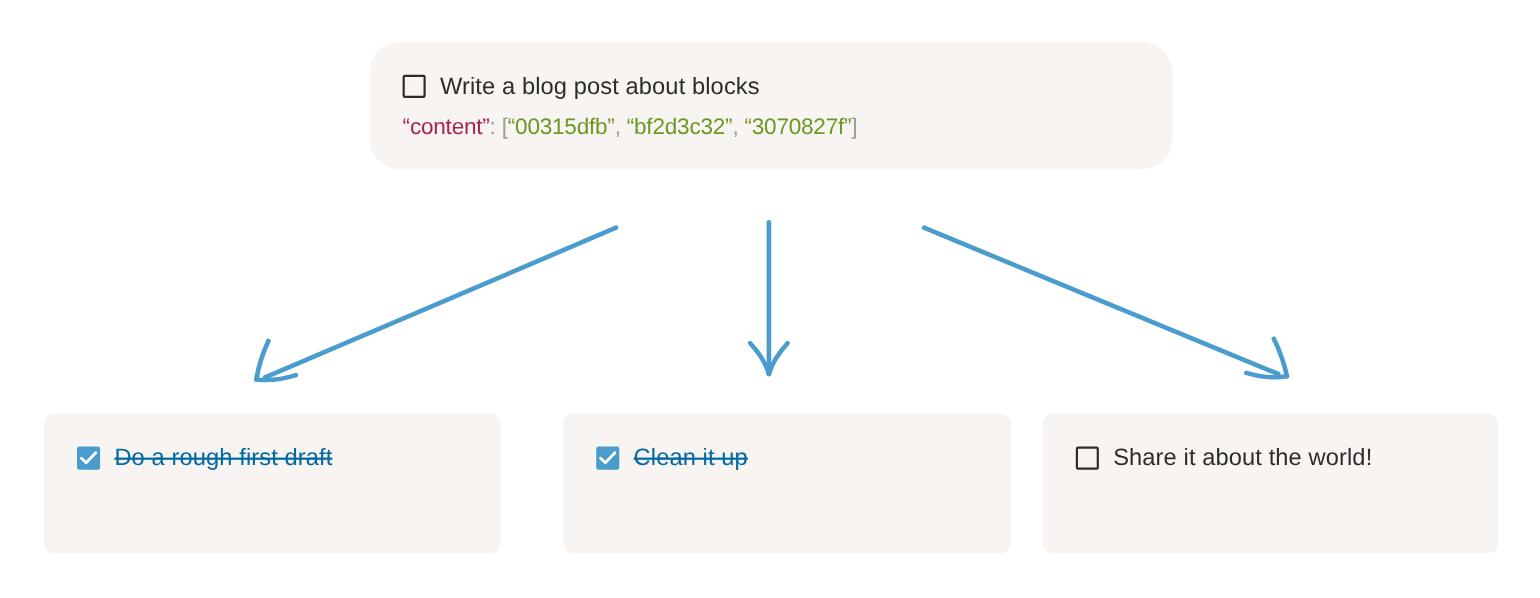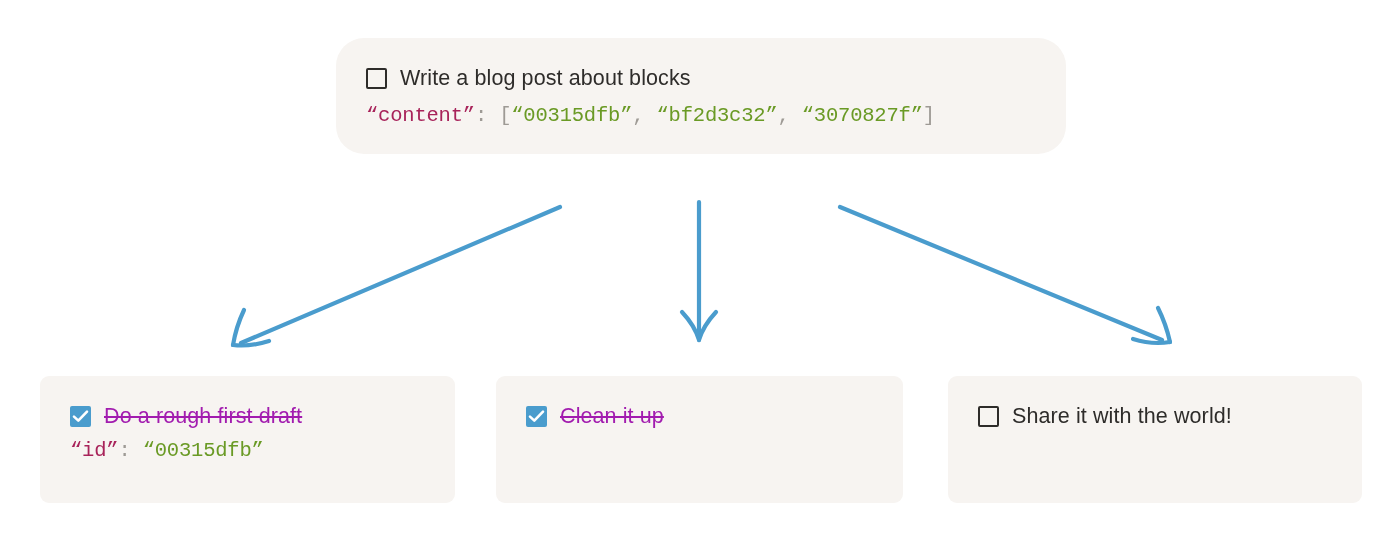--- a/index.html
+++ b/index.html
@@ -34,21 +34,21 @@
     height: 116px;
     padding: 26px 30px 0 30px;
     border-radius: 28px;
   }
   .card-child {
     top: 376px;
     height: 127px;
     padding: 26px 0 0 30px;
   }
   .card-child-1 { left: 40px;  width: 415px; }
-  .card-child-2 { left: 496px; width: 407px; }
+  .card-child-2 { left: 512px; width: 407px; }
   .card-child-3 { left: 948px; width: 414px; }
 
   
   .todo-row {
     display: flex;
     align-items: center;
     gap: 13px;
     height: 28px;
   }
   .checkbox {
@@ -72,28 +72,28 @@
     left: 2px;
     top: 3px;
   }
   .todo-label {
     font-size: 21.5px;
     color: #2e2c2a;
     letter-spacing: 0.1px;
     white-space: nowrap;
   }
   .todo-label.done {
-    color: #a21caf;
+    color: #0369a1;
     text-decoration: line-through;
     text-decoration-thickness: 1.6px;
   }
 
   
   .code-line {
-    font-family: Liberation Mono, monospace;
+    font-family: Liberation Sans, sans-serif;
     font-size: 20.5px;
     white-space: nowrap;
     margin-top: 9px;
     letter-spacing: -0.2px;
   }
   .card-parent .code-line { margin-top: 12px; }
   .tok-key   { color: #a8235a; }
   .tok-punc  { color: #9e9a95; }
   .tok-str   { color: #6a9a25; }
 
@@ -146,37 +146,33 @@
 
   <div class="card card-child card-child-1">
     <div class="todo-row">
       <span class="checkbox checked">
         <svg width="17" height="15" viewBox="0 0 17 15" fill="none">
           <path d="M2 7.6 L6.3 11.6 L15 2.6" stroke="#ffffff" stroke-width="2.6" stroke-linecap="round" stroke-linejoin="round"></path>
         </svg>
       </span>
       <span class="todo-label done">Do a rough first draft</span>
     </div>
-    <div class="code-line">
-      <span class="tok-key">“id”</span><span class="tok-punc">:</span>
-      <span class="tok-str">“00315dfb”</span>
-    </div>
   </div>
 
   <div class="card card-child card-child-2">
     <div class="todo-row">
       <span class="checkbox checked">
         <svg width="17" height="15" viewBox="0 0 17 15" fill="none">
           <path d="M2 7.6 L6.3 11.6 L15 2.6" stroke="#ffffff" stroke-width="2.6" stroke-linecap="round" stroke-linejoin="round"></path>
         </svg>
       </span>
       <span class="todo-label done">Clean it up</span>
     </div>
   </div>
 
   <div class="card card-child card-child-3">
     <div class="todo-row">
       <span class="checkbox unchecked"></span>
-      <span class="todo-label">Share it with the world!</span>
+      <span class="todo-label">Share it about the world!</span>
     </div>
   </div>
 
 </div>
 
 </body></html>

